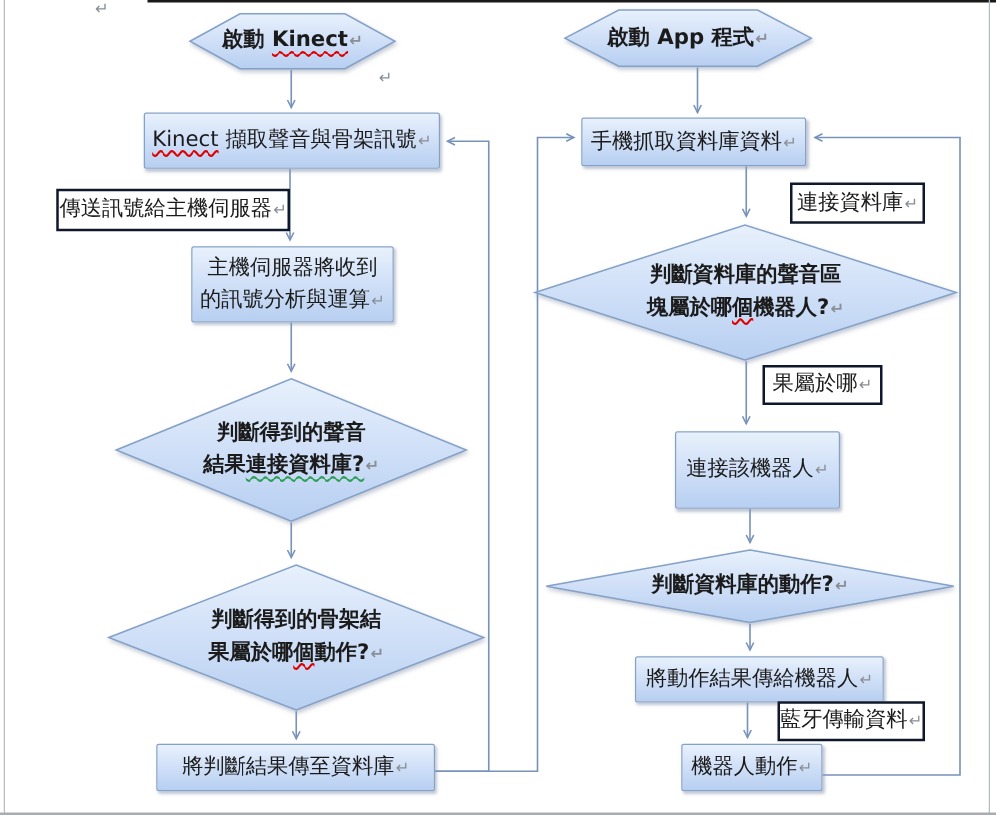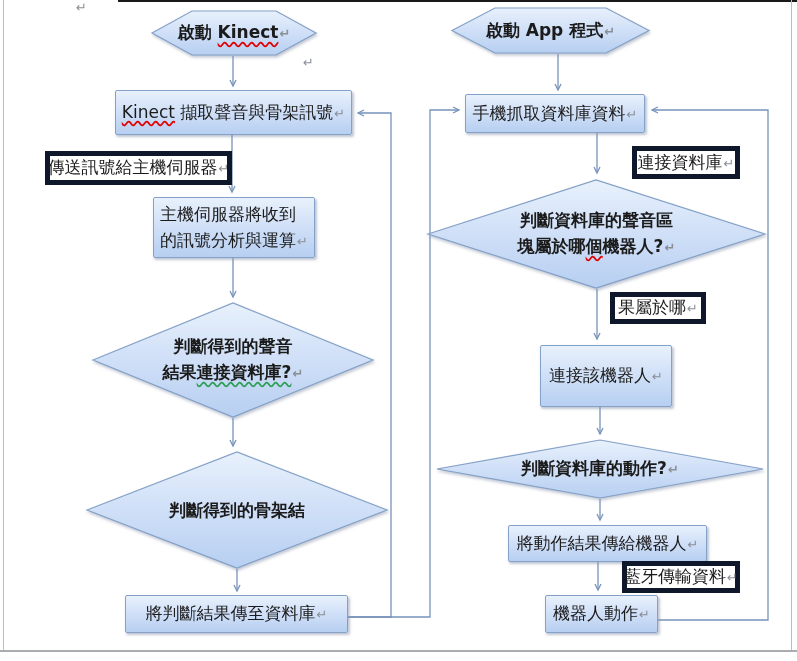--- a/index.html
+++ b/index.html
@@ -23,25 +23,26 @@
   .shape-svg { position:absolute; filter: drop-shadow(1.5px 2px 1.5px rgba(140,152,175,.55)); }
   .shape-svg polygon { stroke:#84a1c7; stroke-width:1.2; }
 
   .box {
     position:absolute;
     background: linear-gradient(180deg,#e8f1fc 0%,#d2e1f8 45%,#b7cff1 100%);
     border: 1px solid #84a1c7;
     border-radius: 2px;
     box-shadow: 1.5px 2px 2.5px rgba(140,152,175,.55);
     display:flex; align-items:center; justify-content:center;
+    text-align:center;
   }
   .label-box {
     position:absolute;
     background:#ffffff;
-    border:5px solid #0f172a;
+    border:2px solid #0f172a;
     display:flex; align-items:center; justify-content:center;
     text-align:center;
   }
   .shape-text {
     position:absolute;
     display:flex; flex-direction:column; align-items:center; justify-content:center;
     text-align:center; pointer-events:none;font-weight:bold;
   }
   .t  { font-size:17px; line-height:26px; white-space:nowrap; }
   .wavy-red   { text-decoration: underline wavy #e00000; text-decoration-skip-ink:none; text-underline-offset:3px; }
@@ -117,20 +118,21 @@
   <div class="shape-text" style="left:91px; top:302px; width:284px; height:116px;">
     <div class="t">判斷得到的聲音</div>
     <div class="t"><span>結果</span><span class="wavy-green">連接資料庫?</span><span class="pilcrow">↵</span></div>
   </div>
 
   <svg class="shape-svg" style="left:85px; top:451px;" width="304" height="118">
     <polygon points="2,59 152,1 302,59 152,117" fill="url(#shapeGrad)"></polygon>
   </svg>
   <div class="shape-text" style="left:85px; top:451px; width:304px; height:118px;">
     <div class="t">判斷得到的骨架結</div>
+    <div class="t"><span>果屬於哪</span><span class="wavy-red">個</span><span>動作?</span><span class="pilcrow">↵</span></div>
   </div>
 
   <div class="box" style="left:125px; top:595px; width:223px; height:38px;">
     <div class="t"><span>將判斷結果傳至資料庫</span><span class="pilcrow">↵</span></div>
   </div>
 
   <svg class="shape-svg" style="left:450px; top:7px;" width="201" height="47">
     <polygon points="2,23.5 45,1 156,1 199,23.5 156,46 45,46" fill="url(#shapeGrad)"></polygon>
   </svg>
   <div class="shape-text" style="left:450px; top:7px; width:201px; height:47px;">

